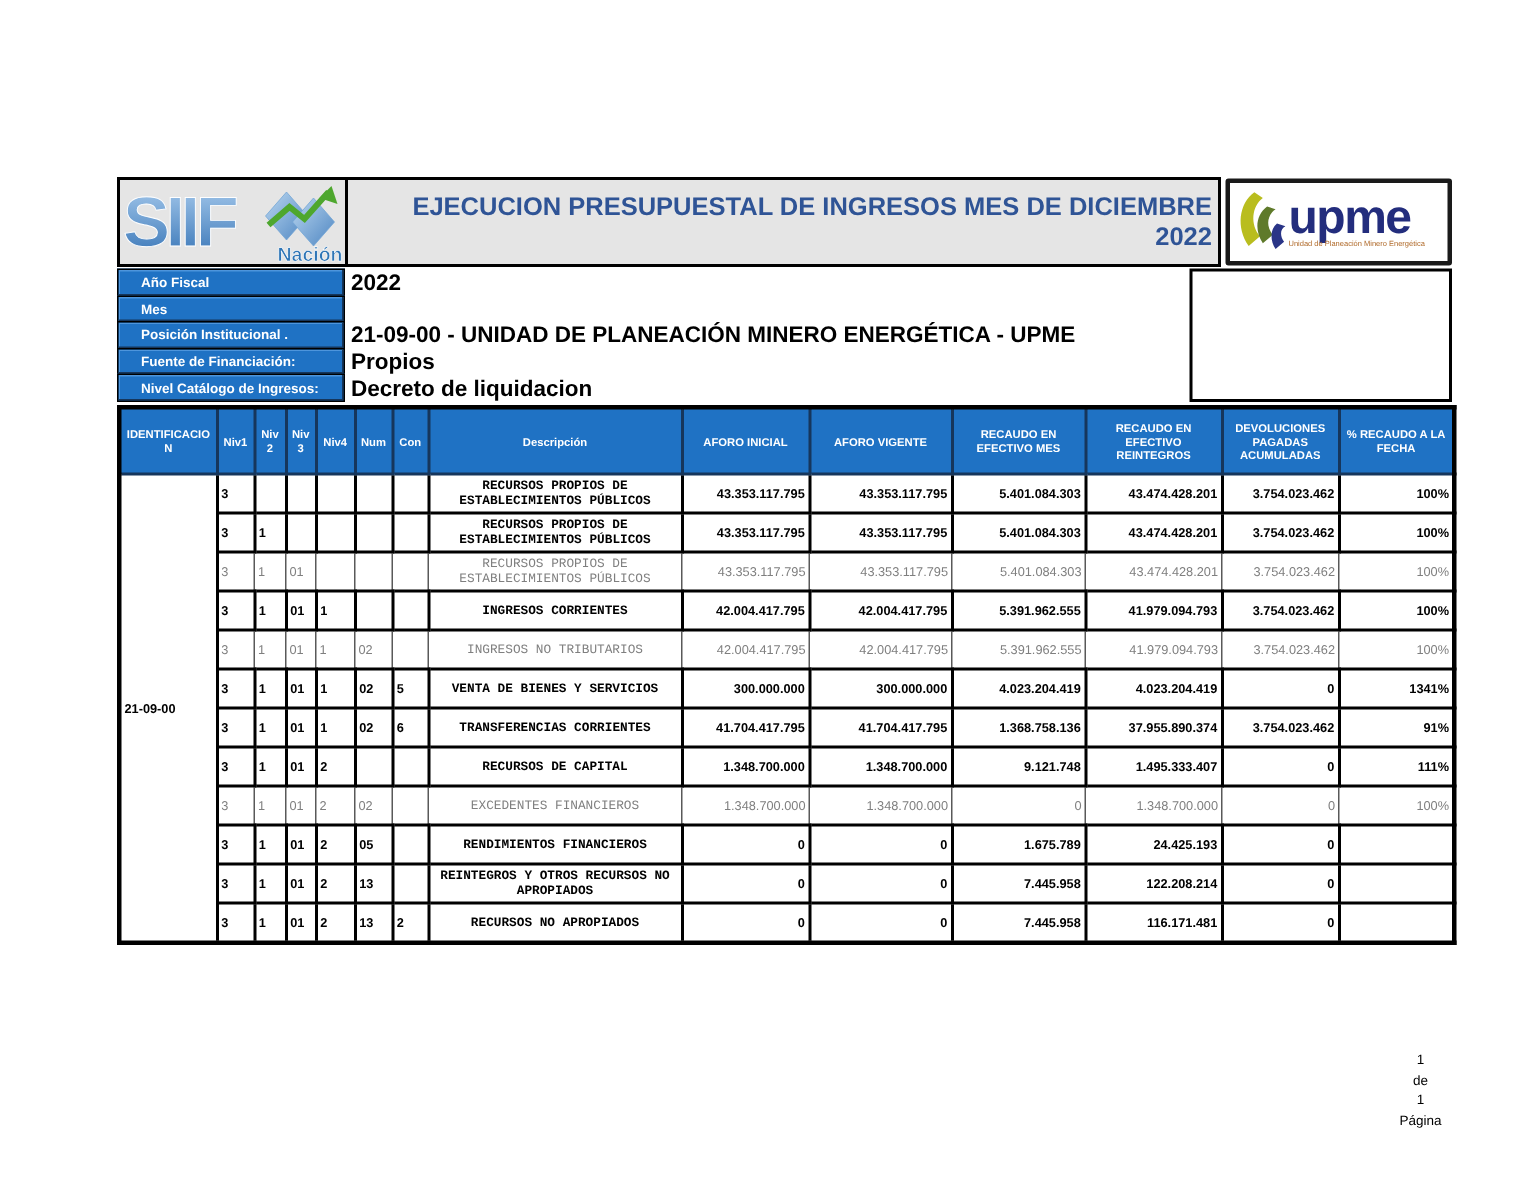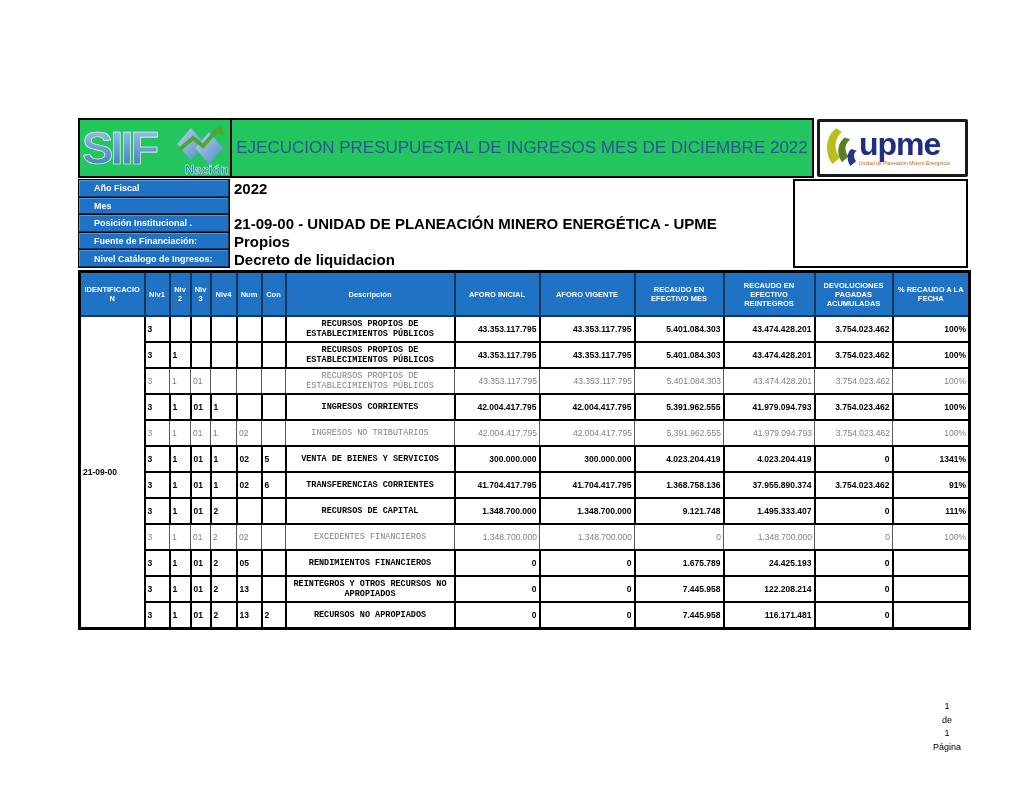--- a/index.html
+++ b/index.html
@@ -1,25 +1,25 @@
 <!DOCTYPE html>
 <html><head>
 <meta charset="utf-8">
 <style>
   html,body{margin:0;padding:0;background:#fff;}
   .sheet{position:relative;width:1024px;height:791px;background:#fff;
          font-family:"Liberation Sans",sans-serif;overflow:hidden;}
 
   
   .top-band{position:absolute;left:78px;top:118px;width:736px;height:60px;
-            border:2px solid #000;box-sizing:border-box;display:flex;background:#22c55e;}
+            border:2px solid #000;box-sizing:border-box;display:flex;background:#e5e5e5;}
   .siif-box{width:152px;border-right:2px solid #000;box-sizing:border-box;
             display:flex;align-items:center;justify-content:center;overflow:hidden;}
   .title-box{flex:1;display:flex;align-items:center;justify-content:center;
-             color:#2F5496;font-weight:normal;font-size:17px;text-align:center;padding:0 4px;}
+             color:#2F5496;font-weight:bold;font-size:17px;text-align:right;padding:0 4px;}
 
   
   .upme-box{position:absolute;left:817px;top:119px;width:151px;height:58px;
             border:3px solid #1a1a1a;border-radius:2px;box-sizing:border-box;
             display:flex;align-items:center;padding:2px 3px;background:#fff;}
   .upme-wordmark{display:flex;flex-direction:column;margin-left:2px;line-height:1;}
   .upme-text{font-size:32px;font-weight:bold;color:#232D7D;letter-spacing:-1px;line-height:0.9;}
   .upme-tagline{font-size:5px;color:#B06A2A;margin-top:2px;white-space:nowrap;}
 
   

